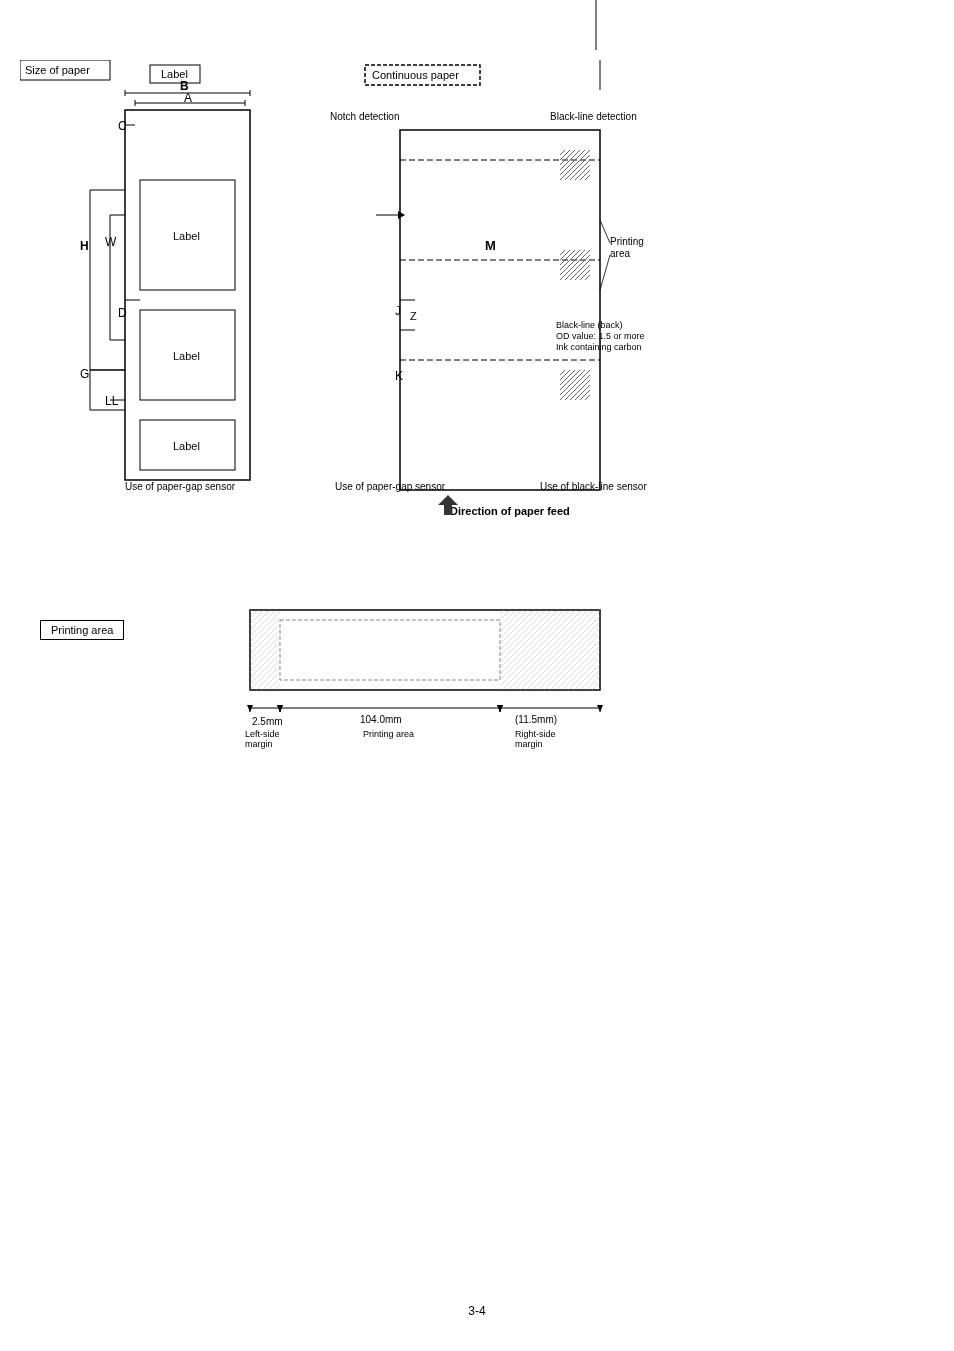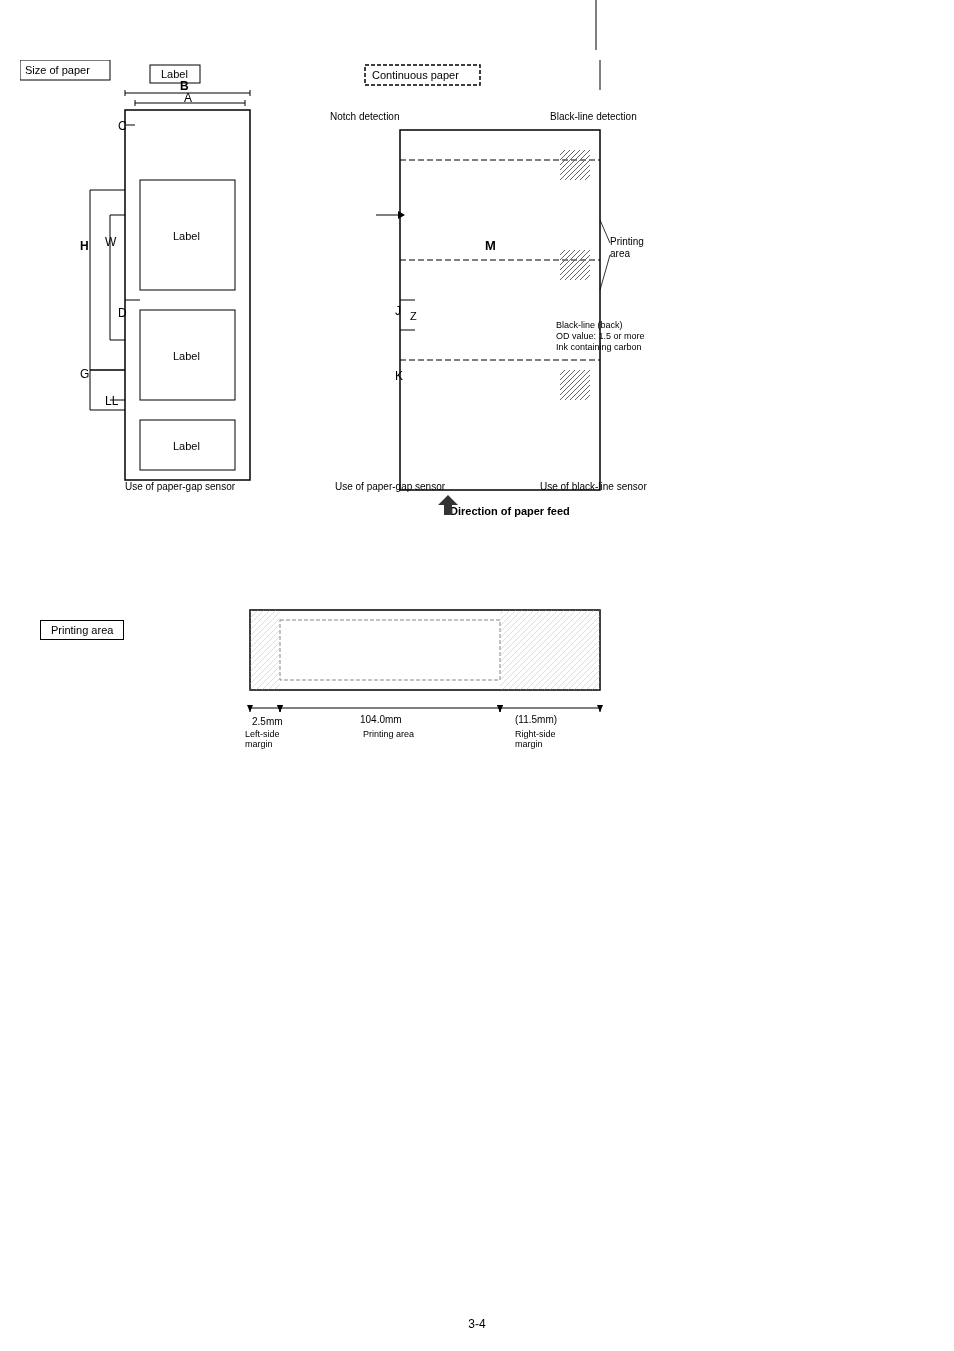--- a/index.html
+++ b/index.html
@@ -14,21 +14,21 @@
     }
     .page {
       width: 954px;
       min-height: 1351px;
       position: relative;
       padding: 40px;
     }
     
     .page-number {
       position: absolute;
-      bottom: 20px;
+      bottom: 33px;
       left: 50%;
       transform: translateX(-50%);
       font-size: 12px;
     }
     svg text {
       font-family: Arial, sans-serif;
     }
   </style>
 </head>
 <body>

